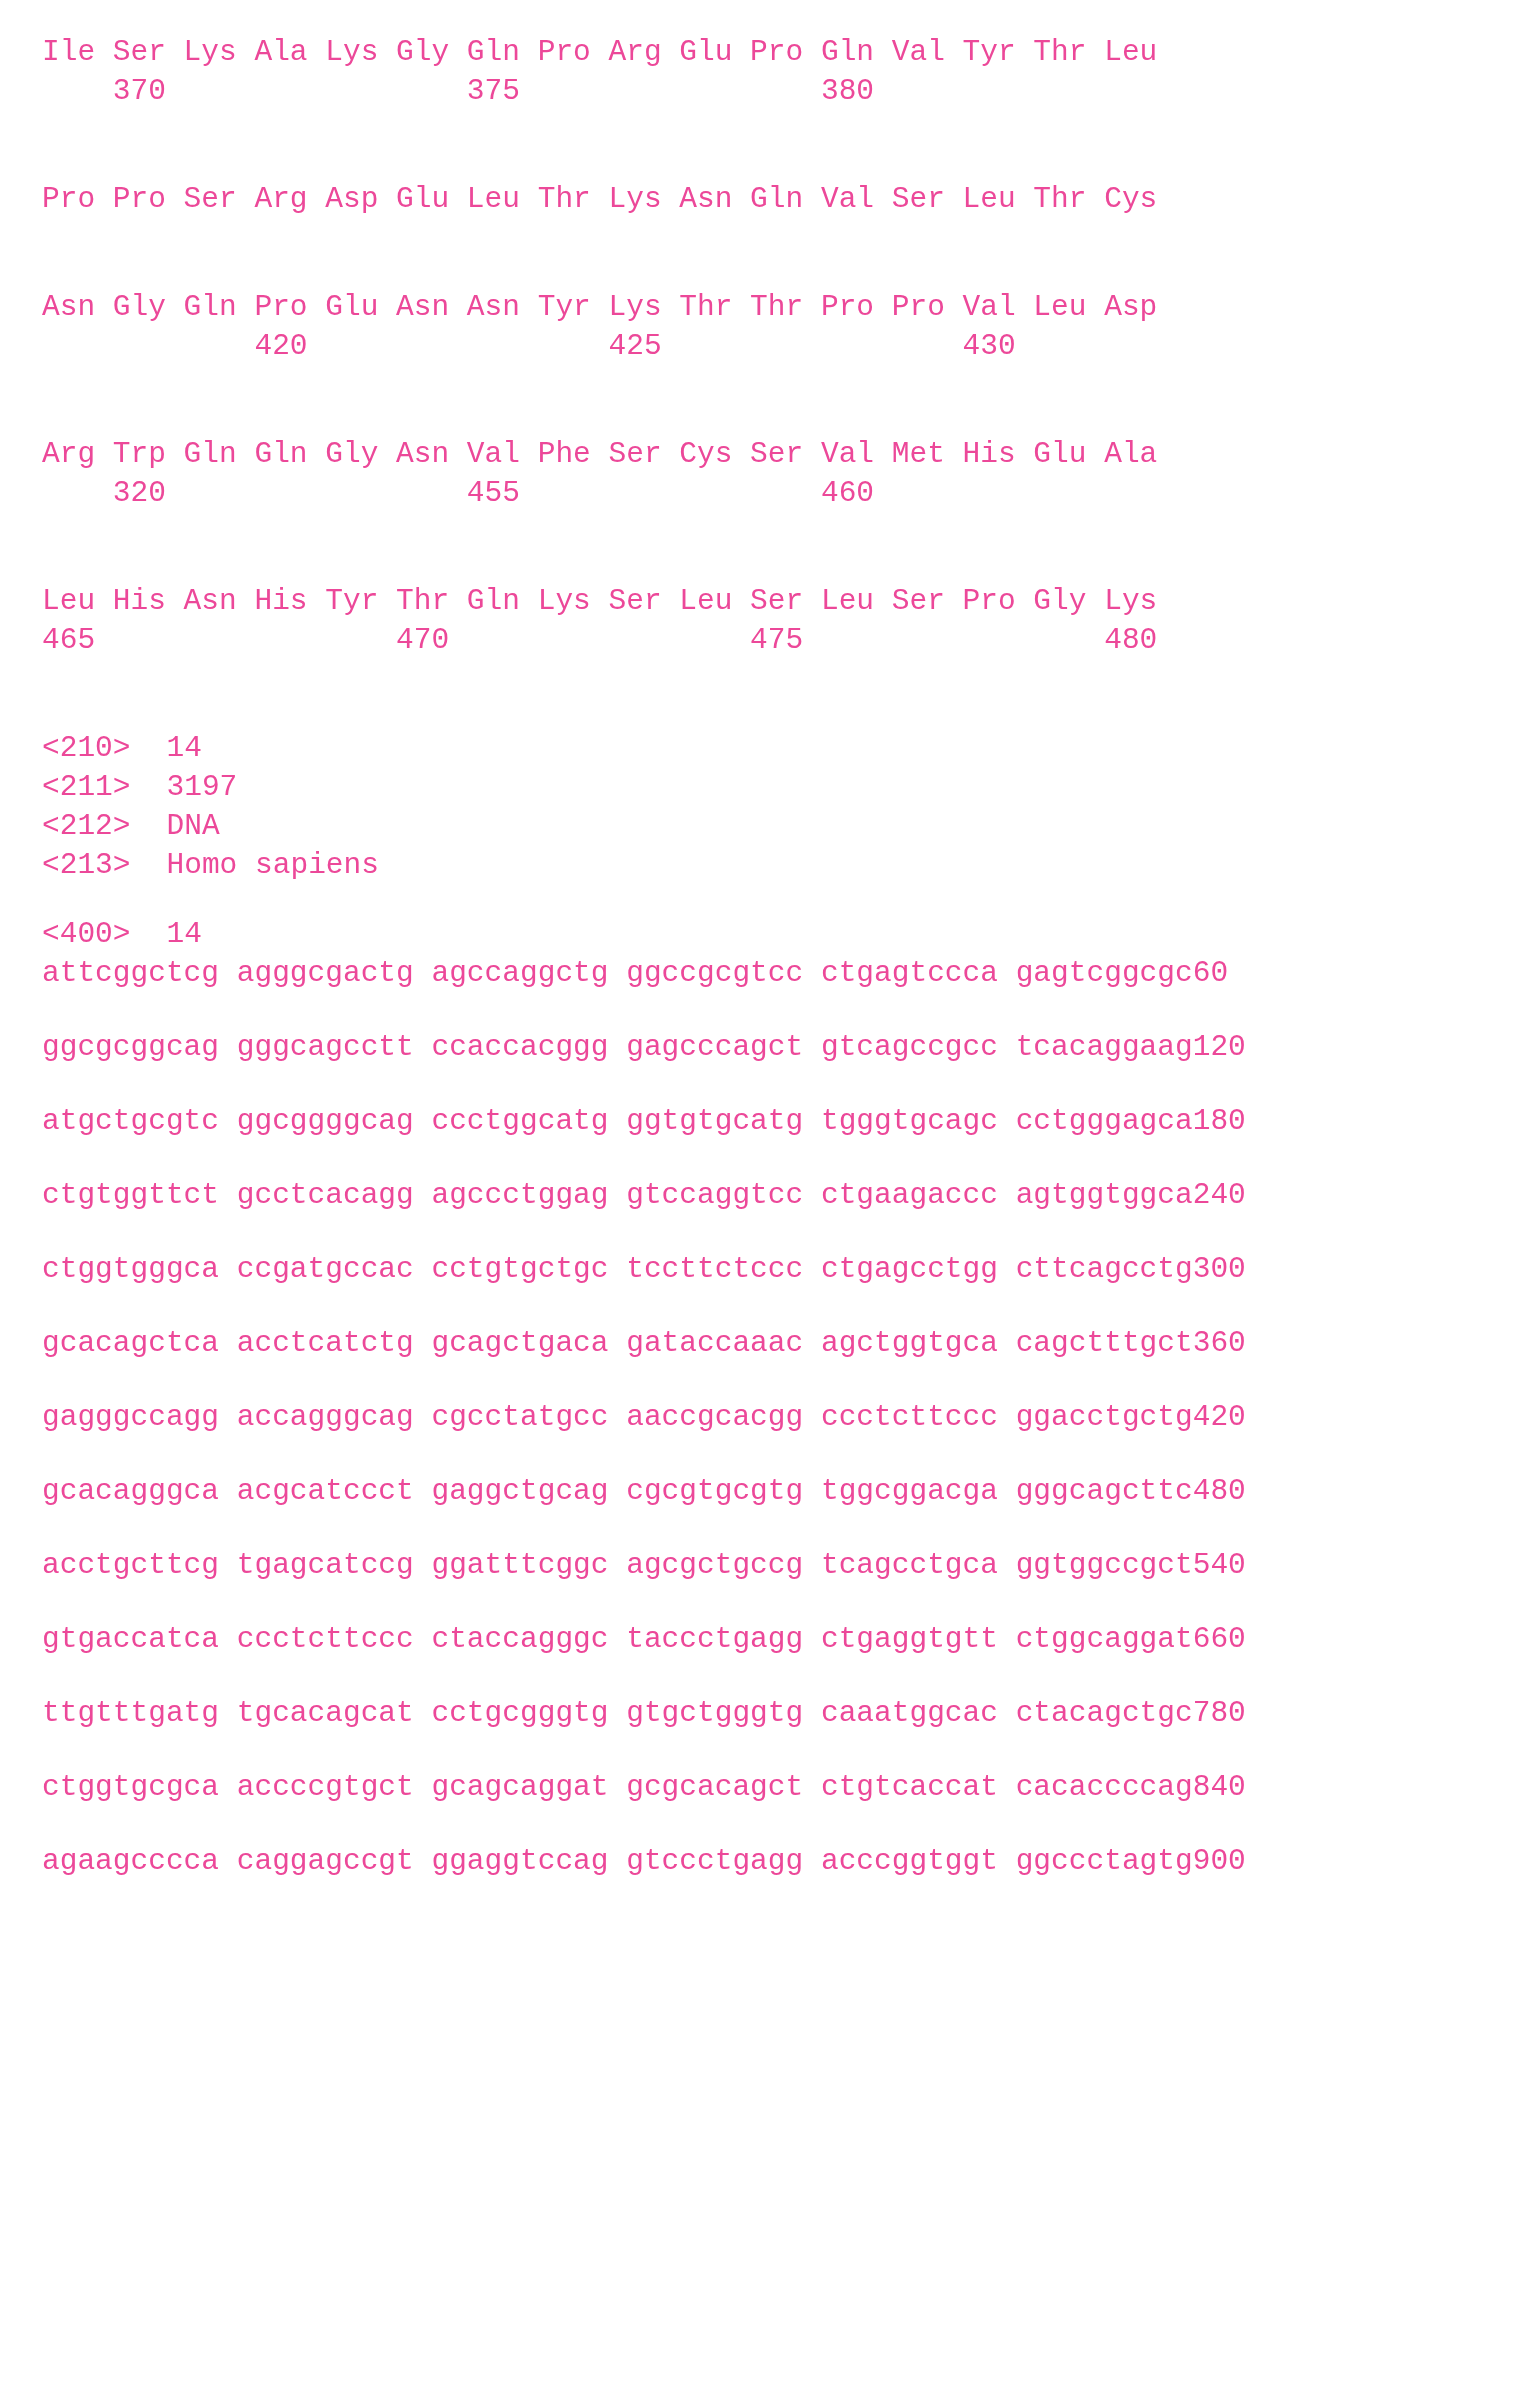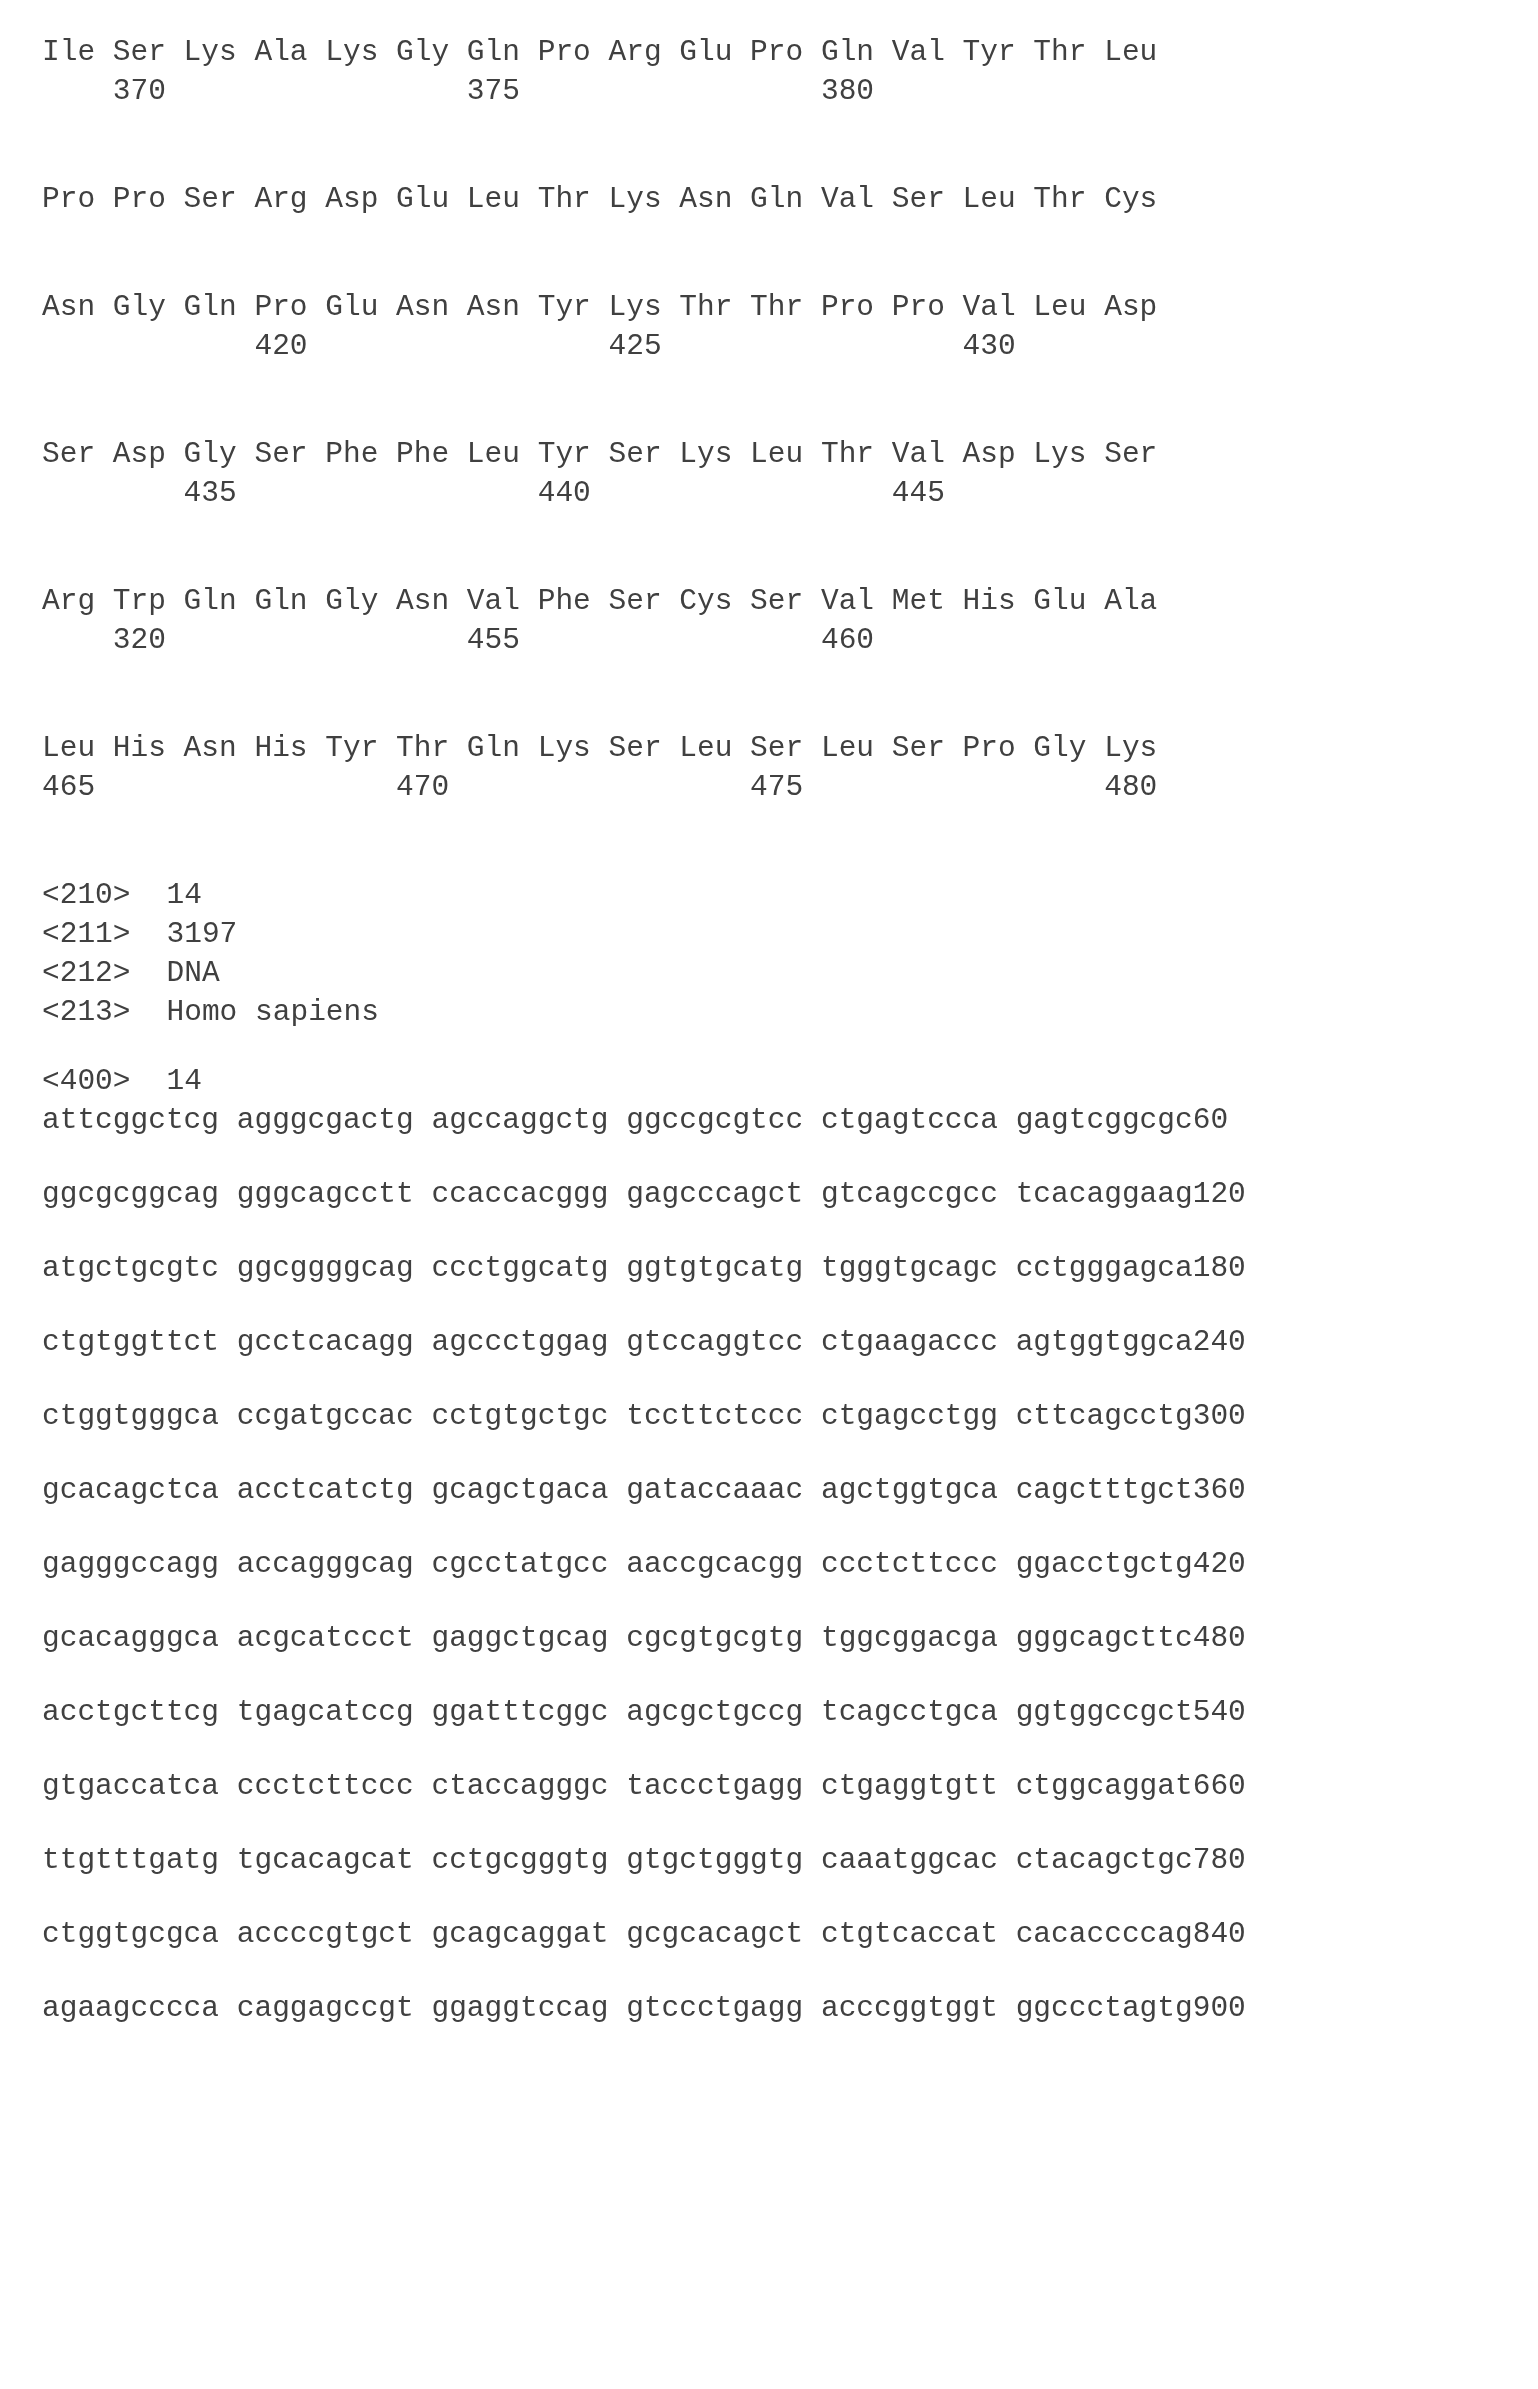--- a/index.html
+++ b/index.html
@@ -6,21 +6,21 @@
   .page {
     position: relative;
     width: 1539px;
     height: 2389px;
     background: #ffffff;
     box-sizing: border-box;
     padding: 33px 0 0 42px;
     font-family: "Liberation Mono", "DejaVu Sans Mono", monospace;
     font-size: 29.5px;
     line-height: 39px;
-    color: #404040;
+    color: #ec4899;
     overflow: hidden;
   }
   .pre { white-space: pre; }
   .aa-block { margin-bottom: 69px; }
   .meta-block { margin-bottom: 0; }
   .meta-line { white-space: pre; }
   .meta-gap { display: inline-block; width: 36px; }
   .seq-header { white-space: pre; margin-top: 30px; margin-bottom: 0; }
   .dna-row {
     display: flex;
@@ -39,24 +39,20 @@
     <div class="aa-block">
       <div class="pre">Ile Ser Lys Ala Lys Gly Gln Pro Arg Glu Pro Gln Val Tyr Thr Leu</div>
       <div class="pre">    370                 375                 380</div>
     </div>
     <div class="aa-block">
       <div class="pre">Pro Pro Ser Arg Asp Glu Leu Thr Lys Asn Gln Val Ser Leu Thr Cys</div>
     </div>
     <div class="aa-block">
       <div class="pre">Asn Gly Gln Pro Glu Asn Asn Tyr Lys Thr Thr Pro Pro Val Leu Asp</div>
       <div class="pre">            420                 425                 430</div>
-    </div>
-    <div class="aa-block">
-      <div class="pre">Ser Asp Gly Ser Phe Phe Leu Tyr Ser Lys Leu Thr Val Asp Lys Ser</div>
-      <div class="pre">        435                 440                 445</div>
     </div>
     <div class="aa-block">
       <div class="pre">Arg Trp Gln Gln Gly Asn Val Phe Ser Cys Ser Val Met His Glu Ala</div>
       <div class="pre">    320                 455                 460</div>
     </div>
     <div class="aa-block">
       <div class="pre">Leu His Asn His Tyr Thr Gln Lys Ser Leu Ser Leu Ser Pro Gly Lys</div>
       <div class="pre">465                 470                 475                 480</div>
     </div>
   </div>

